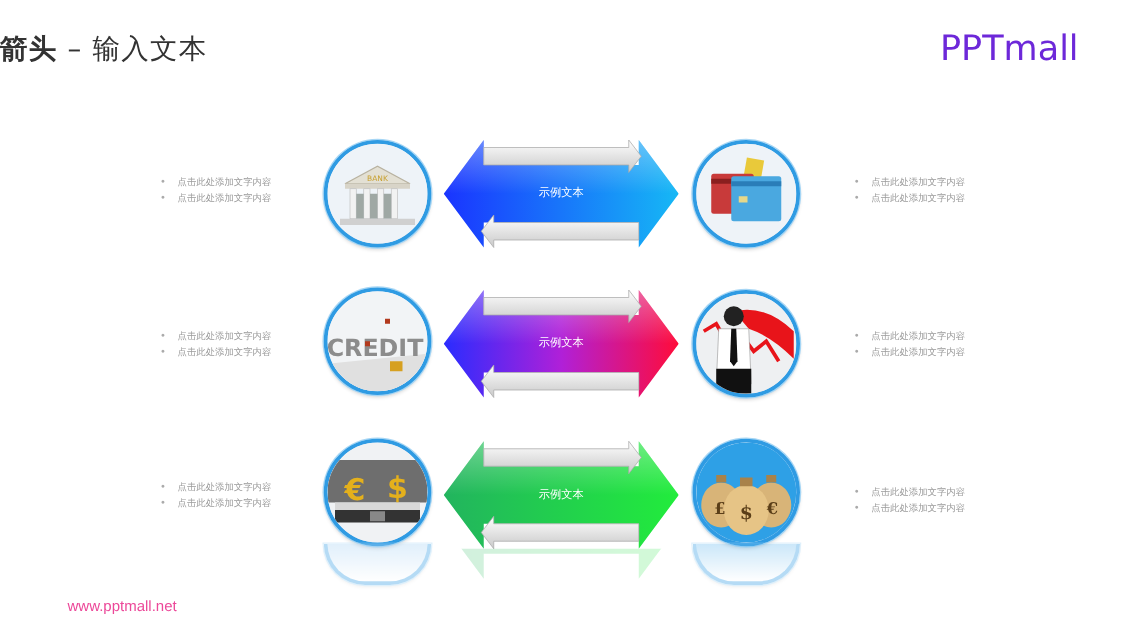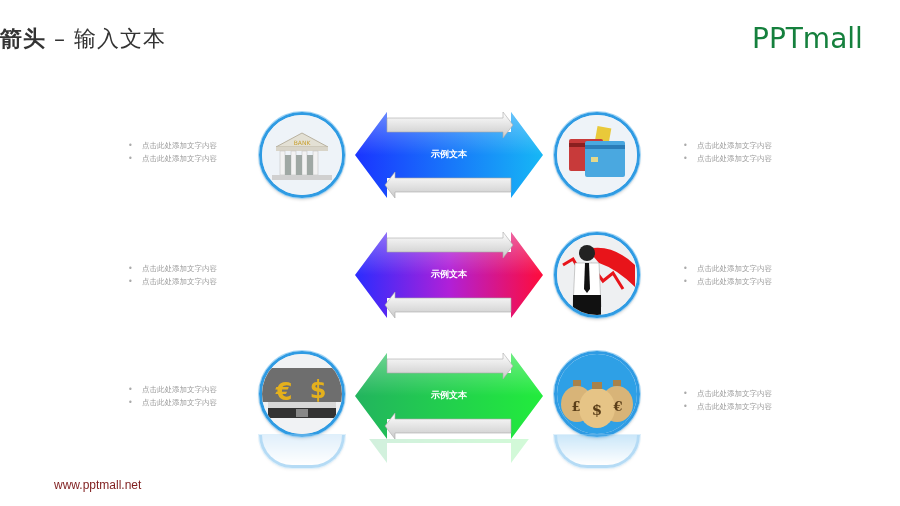--- a/index.html
+++ b/index.html
@@ -1,35 +1,35 @@
 <!DOCTYPE html>
 <html><head>
 <meta charset="utf-8">
 <style>
   html, body { margin:0; padding:0; }
   body { width:900px; height:506px; background:#ffffff; position:relative; overflow:hidden;
          font-family:"DejaVu Sans", "Liberation Sans", sans-serif; }
   .title { position:absolute; left:0; top:24px; width:900px; text-align:left; font-size:22px; color:#333; letter-spacing:1px; }
   .title b { font-weight:bold; }
-  .logo { position:absolute; left:752px; top:22px; font-size:28px; color:#15803d; font-family:"DejaVu Sans", sans-serif; letter-spacing:0px; }
-  .footer { position:absolute; left:54px; top:478px; font-size:12px; color:#7f1d1d; font-family:"Liberation Sans", sans-serif; }
+  .logo { position:absolute; left:752px; top:22px; font-size:28px; color:#6d28d9; font-family:"DejaVu Sans", sans-serif; letter-spacing:0px; }
+  .footer { position:absolute; left:54px; top:478px; font-size:12px; color:#ec4899; font-family:"Liberation Sans", sans-serif; }
   .row { position:absolute; left:0; width:900px; height:100px; }
   .bullets { position:absolute; font-size:7.5px; color:#9a9a9a; line-height:13px; }
   .bullets .b { display:flex; align-items:center; }
   .bullets .dot { width:14px; color:#aaa; font-size:8px; }
   .bullets.left { left:128px; }
   .bullets.right { left:683px; }
   .circle { position:absolute; width:80px; height:80px; border-radius:50%;
             background:radial-gradient(circle at 50% 35%, #ffffff 0%, #e8eef5 60%, #cfd9e4 100%);
             border:3px solid #2f9be3; box-shadow:0 0 0 1px #a6d6f5, 0 2px 3px rgba(0,0,0,0.15);
             overflow:hidden; }
   .circle svg { width:80px; height:80px; display:block; }
   .circle.l { left:259px; }
   .circle.r { left:554px; }
-  .arrowwrap { position:absolute; left:355px; width:188px; height:90px;font-weight:bold; }
+  .arrowwrap { position:absolute; left:355px; width:188px; height:90px; }
   .arrowwrap svg { position:absolute; left:0; top:0; }
   .arrowlabel { position:absolute; left:0; width:188px; top:38px; text-align:center; color:#fff; font-size:9px; }
   .reflect { position:absolute; opacity:0.35; }
 </style>
 </head>
 <body>
 
 <div class="title">
   <b>箭头</b><span> – </span><span>输入文本</span>
 </div>
@@ -124,20 +124,30 @@
   <div class="bullets left" style="top:36px;">
     <div class="b">
         <span class="dot">•</span>
         <span>点击此处添加文字内容</span>
       </div>
     <div class="b">
         <span class="dot">•</span>
         <span>点击此处添加文字内容</span>
       </div>
   </div>
+  <div class="circle l" style="top:4px;">
+    <svg viewBox="0 0 80 80">
+      <rect x="0" y="0" width="80" height="80" fill="#f2f4f6"></rect>
+      <polygon points="0,58 80,50 80,80 0,80" fill="#e0e0e0"></polygon>
+      <text x="38" y="52" font-size="19" font-weight="bold" text-anchor="middle" fill="#8c8c8c" font-family="DejaVu Sans">CREDIT</text>
+      <rect x="46" y="22" width="4" height="4" fill="#b23a1e"></rect>
+      <rect x="30" y="40" width="4" height="4" fill="#b23a1e"></rect>
+      <rect x="50" y="56" width="10" height="8" fill="#d6a020"></rect>
+    </svg>
+  </div>
   <div class="arrowwrap" style="top:4px;">
     <svg width="188" height="90" viewBox="0 0 188 90">
       <polygon points="0,45 32,2 32,22 156,22 156,2 188,45 156,88 156,68 32,68 32,88" fill="url(#g2)"></polygon>
       <polygon points="0,45 32,2 32,22 156,22 156,2 188,45" fill="url(#gloss)"></polygon>
       <polygon points="32,8 148,8 148,2 158,15 148,28 148,22 32,22" fill="url(#whitebar)" stroke="#aaa" stroke-width="0.6"></polygon>
       <polygon points="156,82 40,82 40,88 30,75 40,62 40,68 156,68" fill="url(#whitebar)" stroke="#aaa" stroke-width="0.6"></polygon>
     </svg>
     <div class="arrowlabel">示例文本</div>
   </div>
   <div class="circle r" style="top:6px;">

